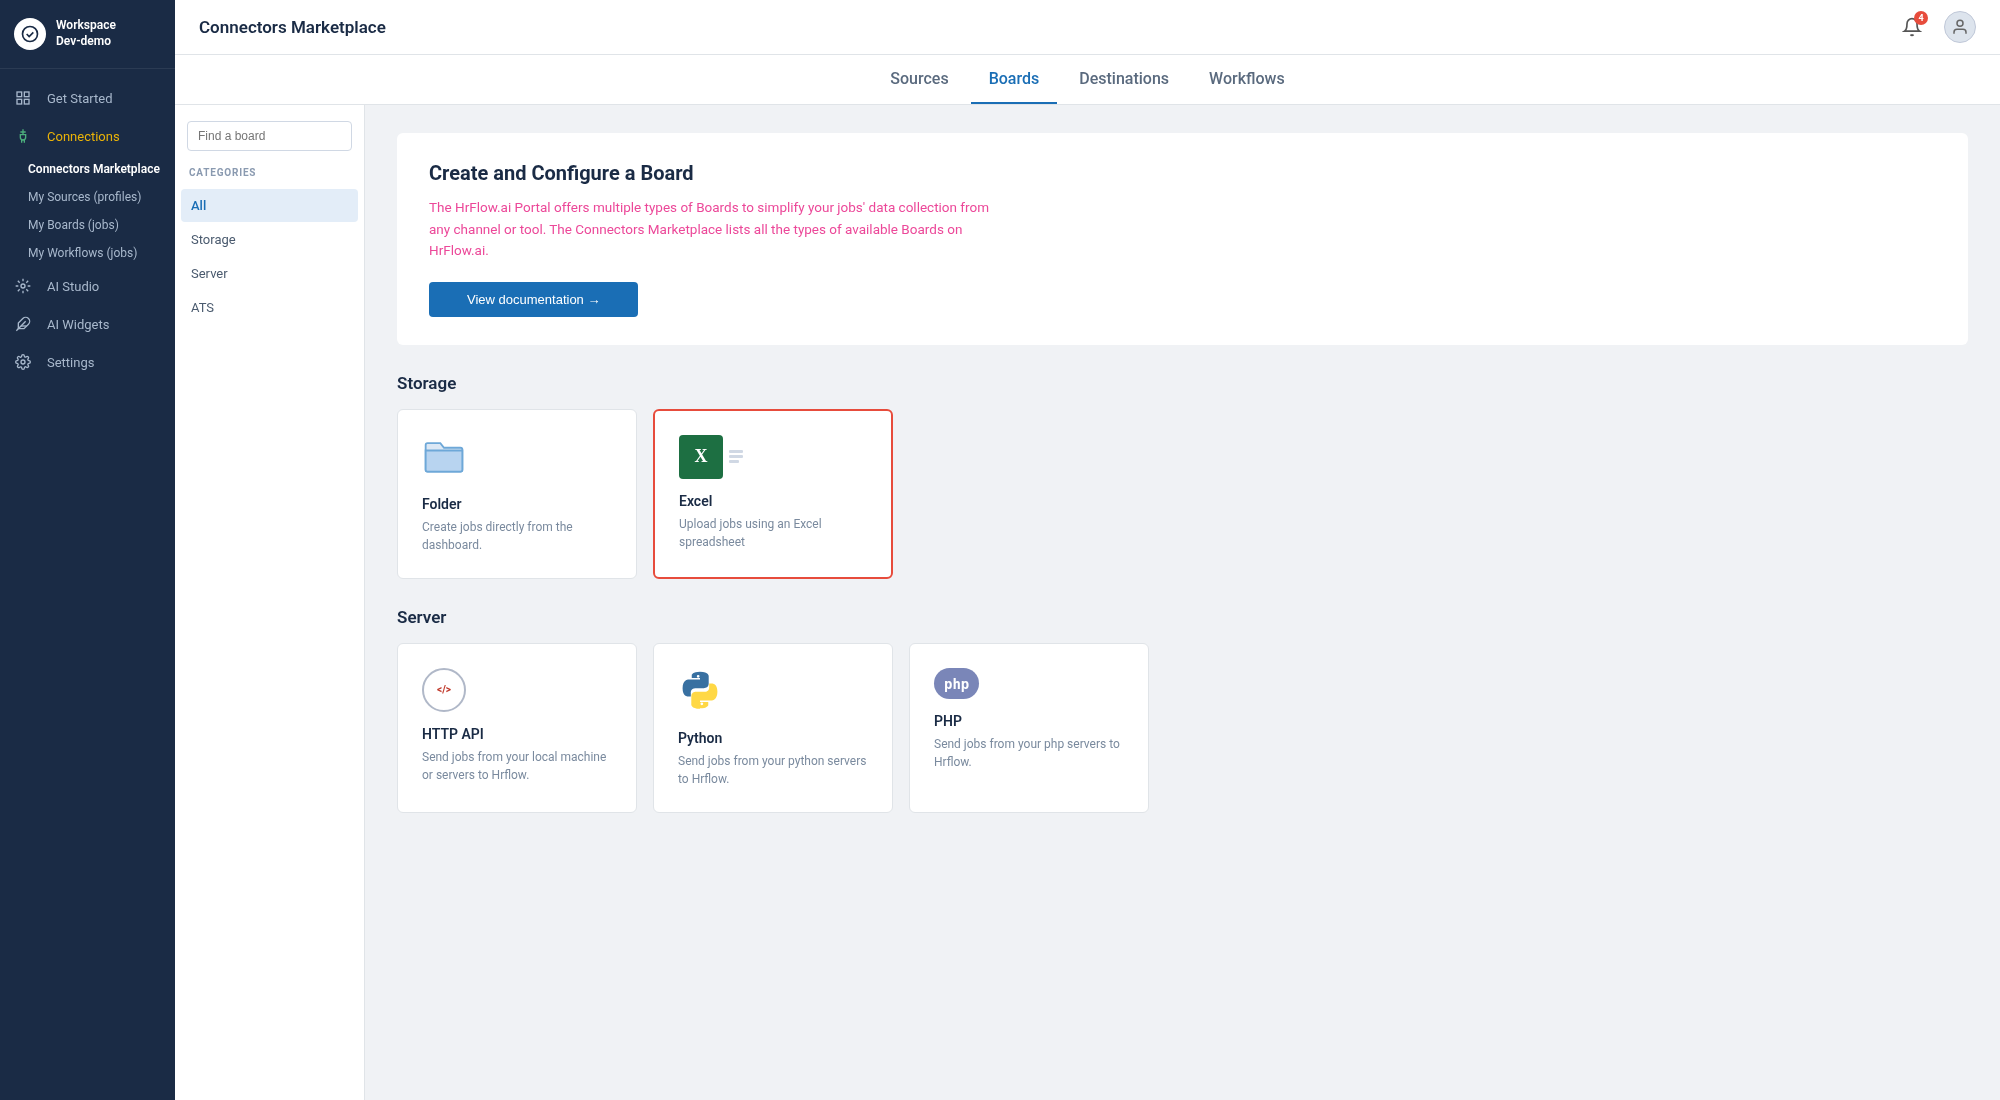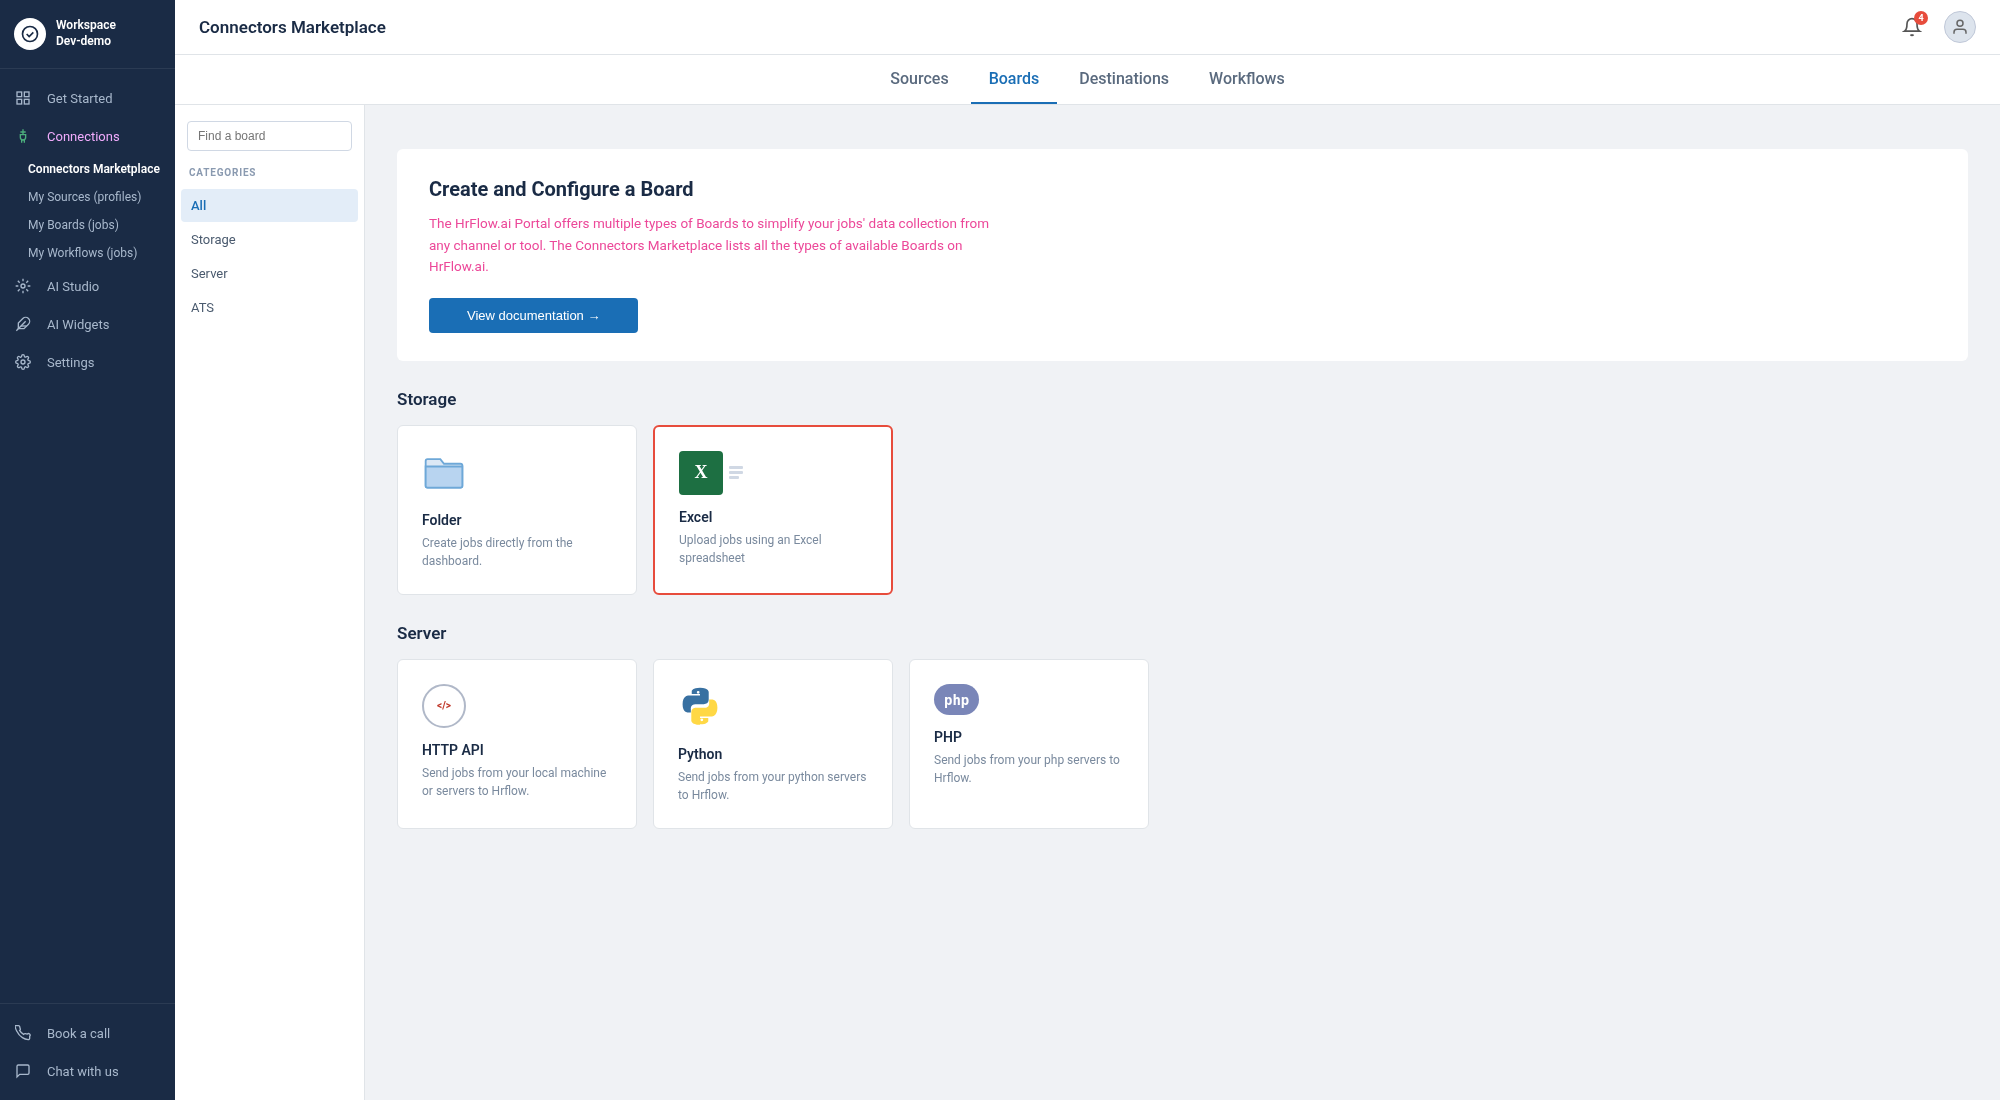--- a/index.html
+++ b/index.html
@@ -188,21 +188,20 @@
 
     
     .main-scroll { flex: 1; overflow-y: auto; padding: 28px 32px; background: #f0f2f5; }
 
     
     .intro-section {
       background: #fff;
       border-radius: 6px;
       padding: 28px 32px;
       margin-bottom: 28px;
-      margin-top: 16px;
     }
     .intro-title { font-size: 20px; font-weight: 700; color: #1a2b45; margin-bottom: 12px; }
     .intro-text { font-size: 13.5px; color: #ec4899; line-height: 1.6; max-width: 560px; margin-bottom: 20px; }
     .btn-primary {
       background: #1a6eb5;
       color: #fff;
       border: none;
       padding: 10px 38px;
       border-radius: 4px;
       font-size: 13px;
@@ -308,21 +307,21 @@
       </span>
       <span>Get Started</span>
     </div>
 
     <div class="sidebar-item active">
       <span class="icon">
         <svg width="16" height="16" viewBox="0 0 24 24" fill="none" stroke="#4caf7d" stroke-width="2">
           <path d="M12 2v6M8 6h8M12 8v2M8 10h8v4a4 4 0 01-8 0v-4zM10 18v4M14 18v4"></path>
         </svg>
       </span>
-      <span style="color:#f0abfc">Connections</span>
+      <span style="color:#eab308">Connections</span>
     </div>
 
     <div class="sidebar-subnav">
       <a class="sidebar-subitem active">Connectors Marketplace</a>
       <a class="sidebar-subitem">My Sources (profiles)</a>
       <a class="sidebar-subitem">My Boards (jobs)</a>
       <a class="sidebar-subitem">My Workflows (jobs)</a>
     </div>
 
     <div class="sidebar-item">
@@ -348,38 +347,20 @@
       <span class="icon">
         <svg width="16" height="16" viewBox="0 0 24 24" fill="none" stroke="currentColor" stroke-width="2">
           <circle cx="12" cy="12" r="3"></circle>
             <path d="M19.4 15a1.65 1.65 0 00.33 1.82l.06.06a2 2 0 010 2.83 2 2 0 01-2.83 0l-.06-.06a1.65 1.65 0 00-1.82-.33 1.65 1.65 0 00-1 1.51V21a2 2 0 01-4 0v-.09A1.65 1.65 0 009 19.4a1.65 1.65 0 00-1.82.33l-.06.06a2 2 0 01-2.83-2.83l.06-.06A1.65 1.65 0 004.68 15a1.65 1.65 0 00-1.51-1H3a2 2 0 010-4h.09A1.65 1.65 0 004.6 9a1.65 1.65 0 00-.33-1.82l-.06-.06a2 2 0 012.83-2.83l.06.06A1.65 1.65 0 009 4.68a1.65 1.65 0 001-1.51V3a2 2 0 014 0v.09a1.65 1.65 0 001 1.51 1.65 1.65 0 001.82-.33l.06-.06a2 2 0 012.83 2.83l-.06.06A1.65 1.65 0 0019.4 9a1.65 1.65 0 001.51 1H21a2 2 0 010 4h-.09a1.65 1.65 0 00-1.51 1z"></path>
         </svg>
       </span>
       <span>Settings</span>
     </div>
   </div>
 
-  <div class="sidebar-footer">
-    <div class="sidebar-item">
-      <span class="icon">
-        <svg width="16" height="16" viewBox="0 0 24 24" fill="none" stroke="currentColor" stroke-width="2">
-          <path d="M22 16.92v3a2 2 0 01-2.18 2 19.79 19.79 0 01-8.63-3.07A19.5 19.5 0 013.07 9.81a19.79 19.79 0 01-3.07-8.68A2 2 0 012.18 1h3a2 2 0 012 1.72c.127.96.361 1.903.7 2.81a2 2 0 01-.45 2.11L6.91 8.09a16 16 0 006 6l.61-.61a2 2 0 012.11-.45c.907.339 1.85.573 2.81.7A2 2 0 0122 16.92z"></path>
-        </svg>
-      </span>
-      <span>Book a call</span>
-    </div>
-    <div class="sidebar-item">
-      <span class="icon">
-        <svg width="16" height="16" viewBox="0 0 24 24" fill="none" stroke="currentColor" stroke-width="2">
-          <path d="M21 15a2 2 0 01-2 2H7l-4 4V5a2 2 0 012-2h14a2 2 0 012 2z"></path>
-        </svg>
-      </span>
-      <span>Chat with us</span>
-    </div>
-  </div>
 </nav>
 
 <div class="main">
 
   <header class="header">
     <h1 class="header-title">Connectors Marketplace</h1>
     <div class="header-right">
       <div class="notif-btn">
         <svg width="20" height="20" viewBox="0 0 24 24" fill="none" stroke="#555" stroke-width="2">
           <path d="M18 8A6 6 0 006 8c0 7-3 9-3 9h18s-3-2-3-9M13.73 21a2 2 0 01-3.46 0"></path>

